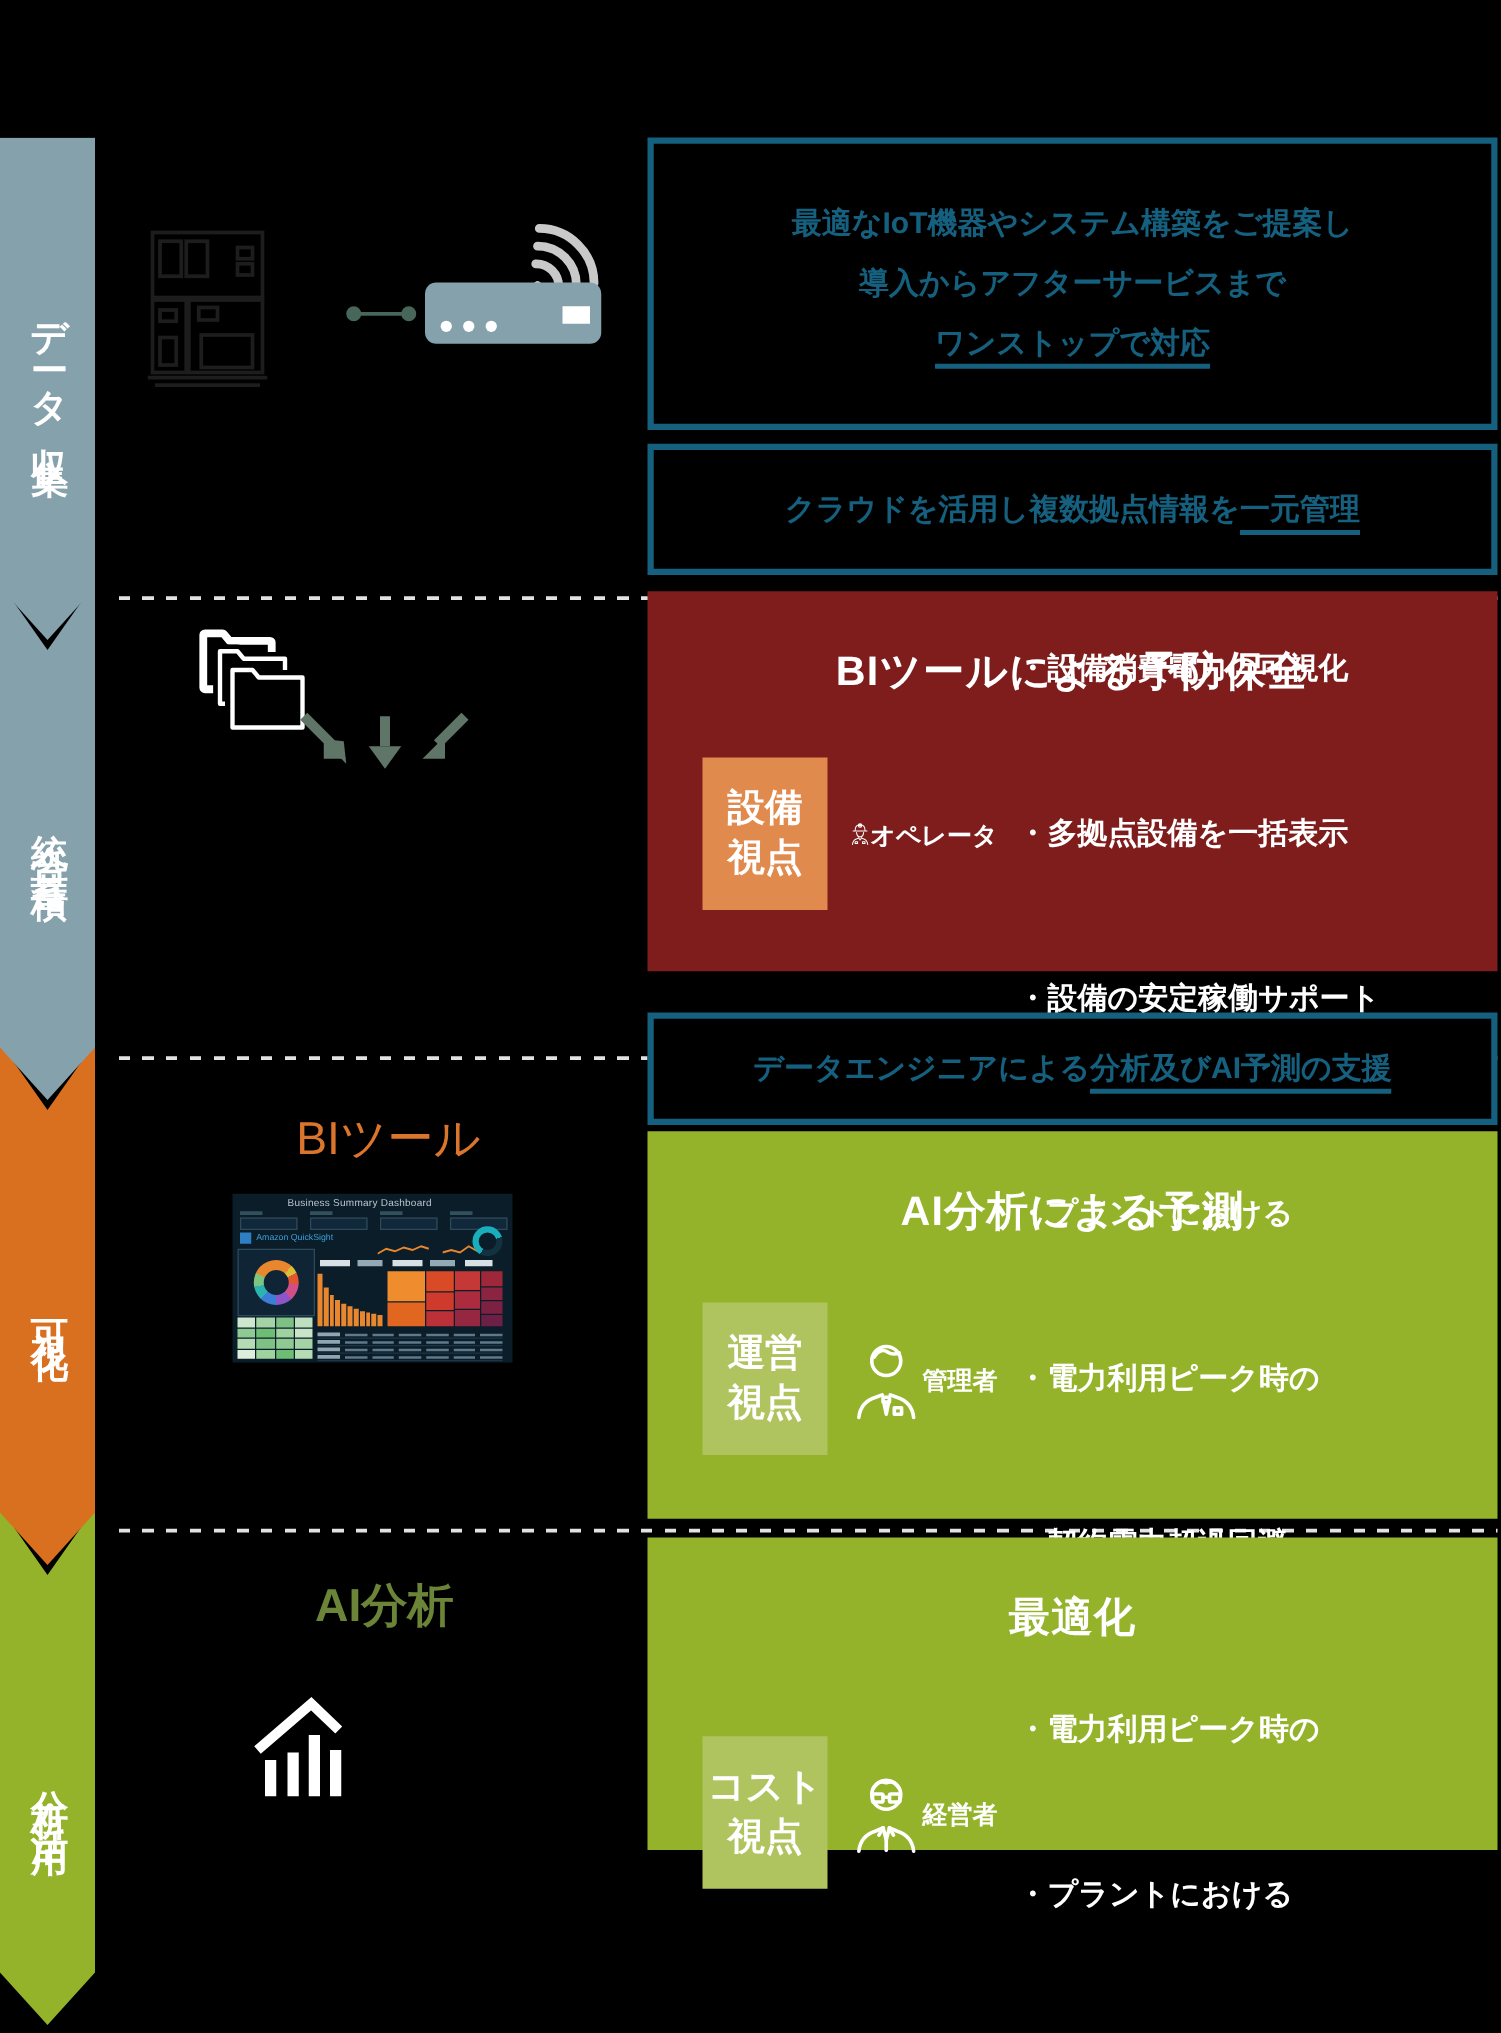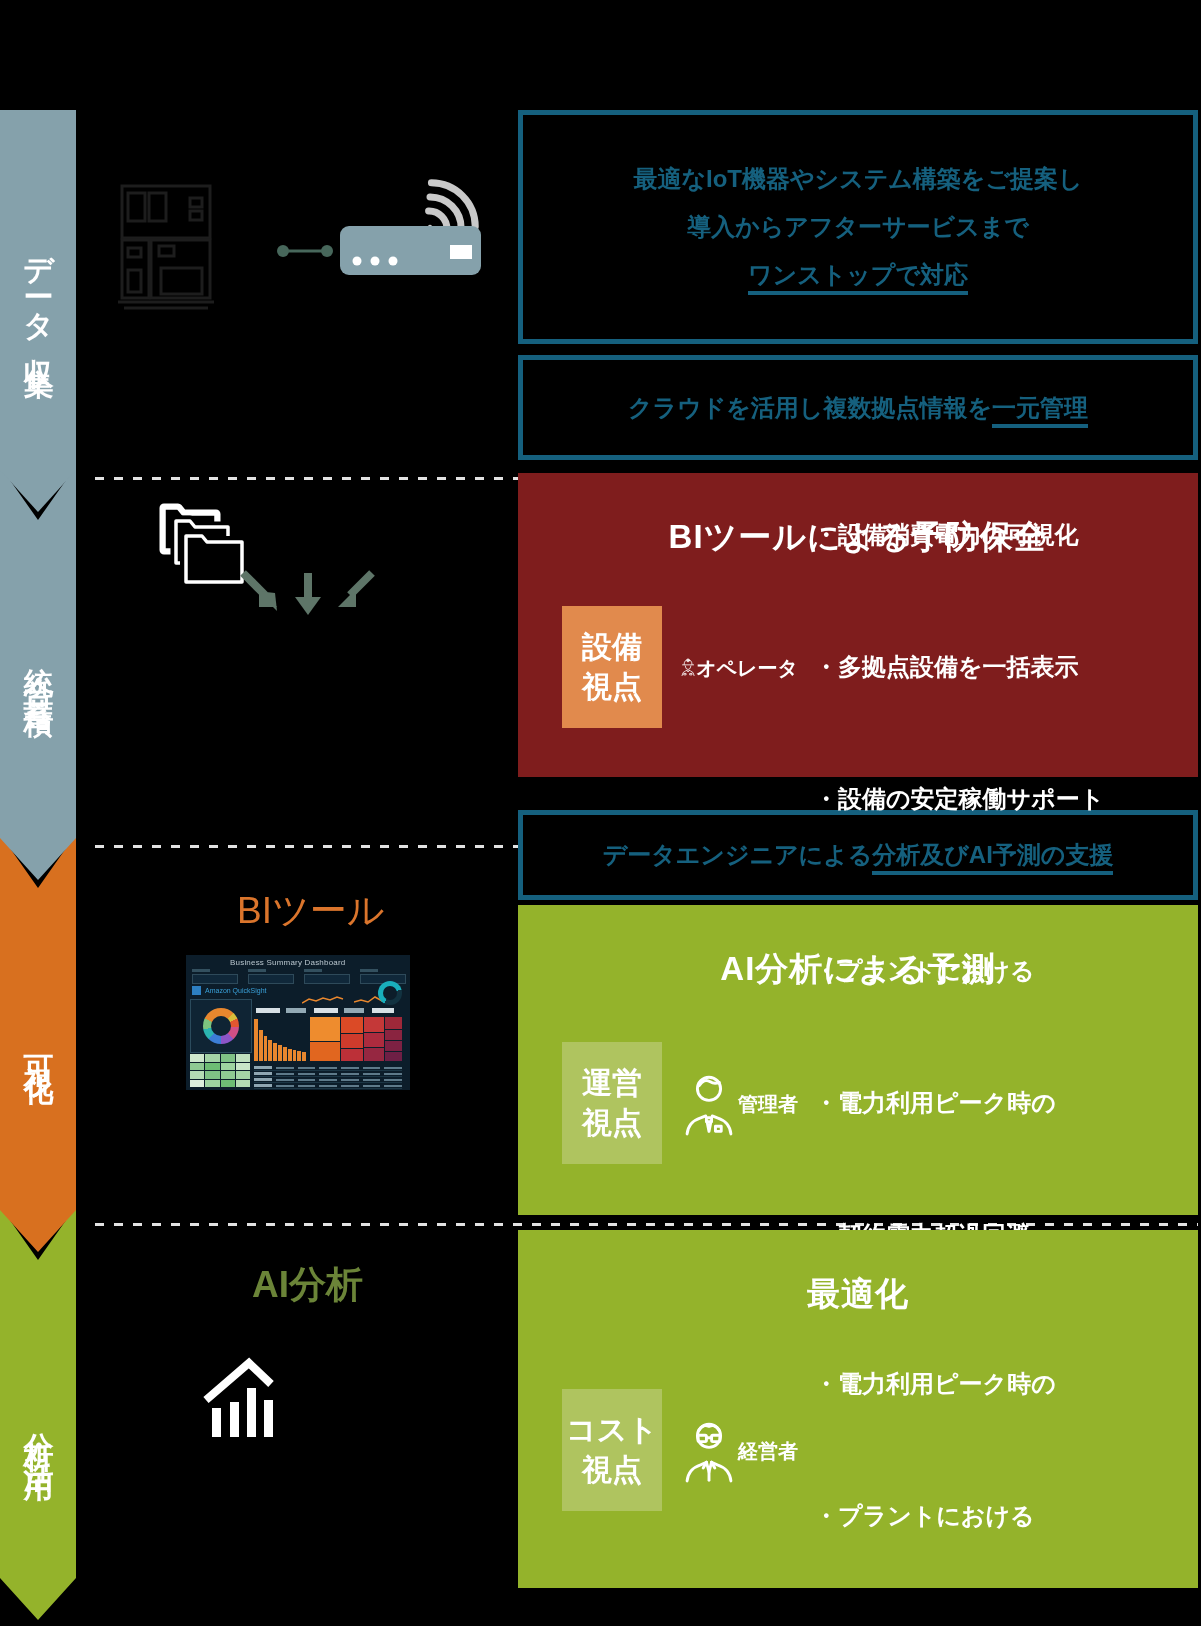--- a/index.html
+++ b/index.html
@@ -28,21 +28,21 @@
            align-items:center;justify-content:center;z-index:3;font-weight:700;}
   .callout .ln{font-size:24px;line-height:48px;white-space:nowrap;}
   .u{border-bottom:4px solid #15607E;padding-bottom:3px;}
   .box1{top:110px;height:234px;}
   .box2{top:355px;height:105px;}
   .box3{top:810px;height:90px;}
   
   .panel{position:absolute;left:518px;width:680px;z-index:3;box-sizing:border-box;color:#fff;}
   .panel-orange{top:473px;height:304px;background:#7f1d1d;}
   .panel-green1{top:905px;height:310px;background:#94B32B;}
-  .panel-green2{top:1230px;height:358px;background:#94B32B;}
+  .panel-green2{top:1230px;height:250px;background:#94B32B;}
   .panel-title{position:absolute;left:0;right:0;top:42px;text-align:center;
                font-size:33px;font-weight:700;letter-spacing:1px;}
   .panel-row{position:absolute;left:44px;right:16px;display:flex;align-items:center;}
   .panel-orange .panel-row{top:108px;height:172px;}
   .panel-green1 .panel-row{top:118px;height:160px;}
   .panel-green2 .panel-row{top:140px;height:160px;}
   .persp{width:100px;height:122px;display:flex;flex-direction:column;align-items:center;
          justify-content:center;font-size:30px;font-weight:700;line-height:40px;flex:none;}
   .panel-orange .persp{background:#E18A4D;}
   .panel-green1 .persp,.panel-green2 .persp{background:#AFC45F;}

